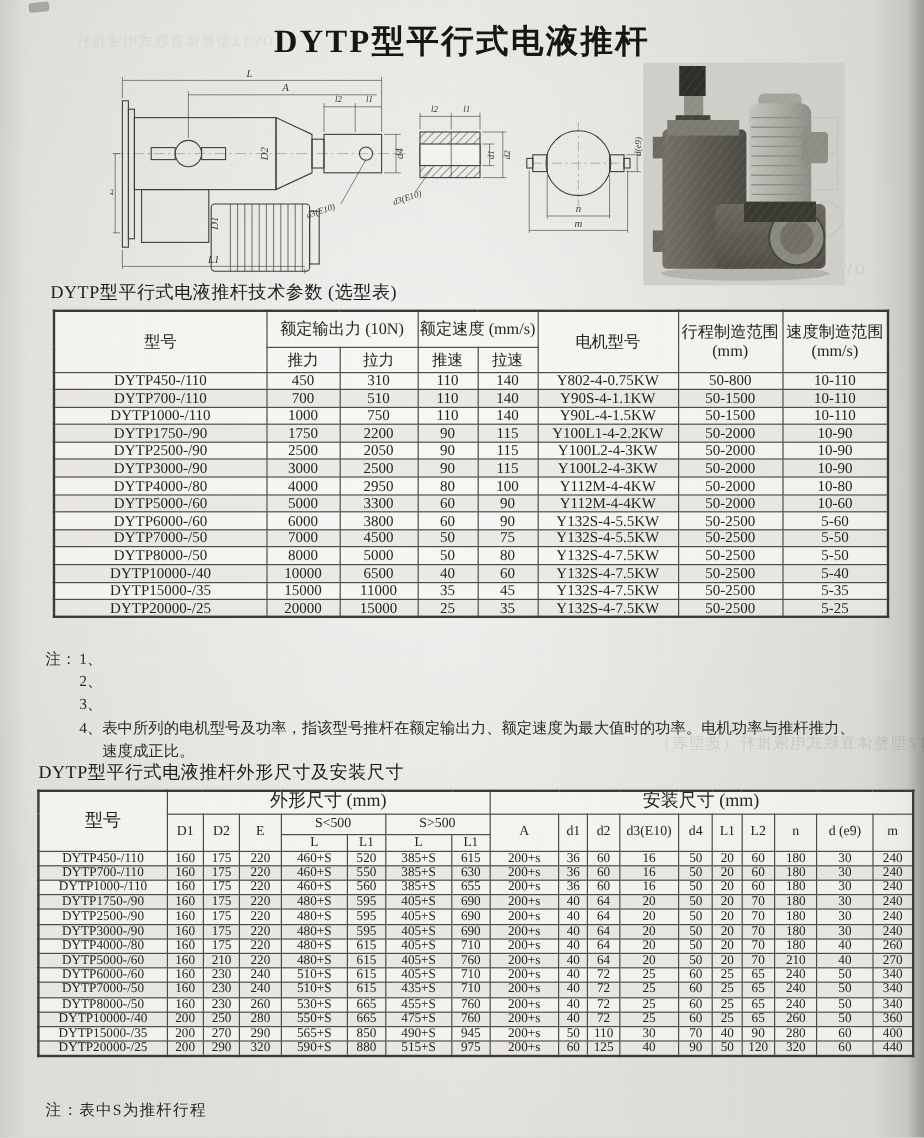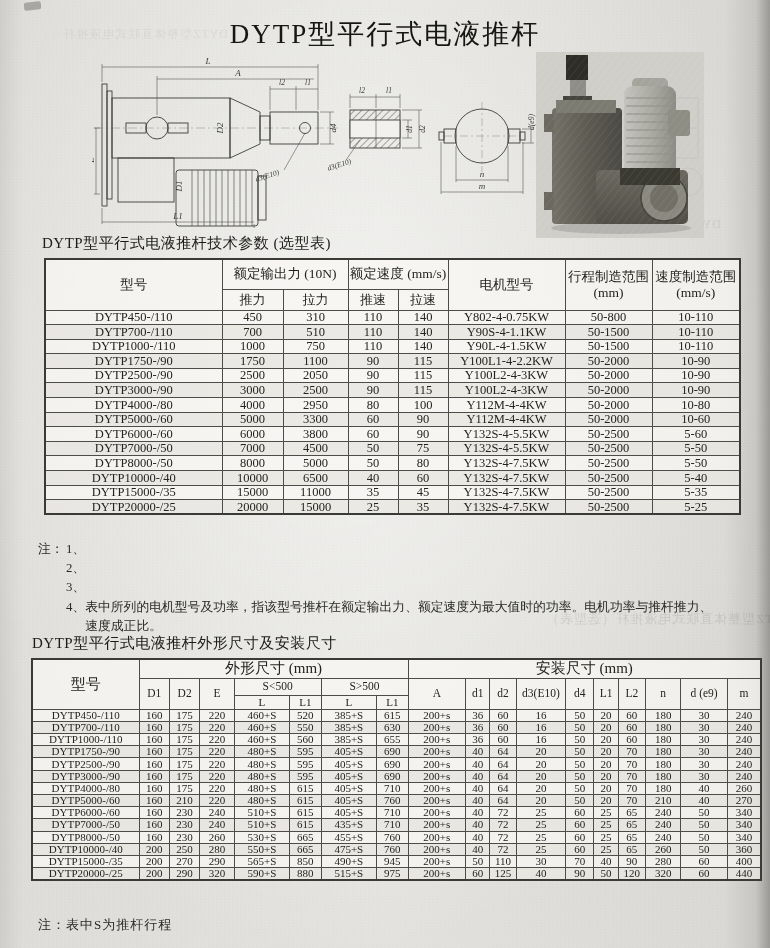--- a/index.html
+++ b/index.html
@@ -23,21 +23,21 @@
     background:linear-gradient(90deg,rgba(95,93,89,0),rgba(95,93,89,.38));}
   .corner-mark{position:absolute;left:24px;top:2px;width:17px;height:8px;background:#55544f;
     opacity:.4;transform:rotate(-6deg);border-radius:2px;}
   .ghost{position:absolute;color:#3f3f4c;white-space:nowrap;transform:scaleX(-1);
     font-size:12px;letter-spacing:1px;filter:blur(.4px);}
   .g1{left:555px;top:216px;opacity:.10}
   .g2{left:545px;top:610px;opacity:.13;font-size:13px}
   .g3{left:62px;top:26px;opacity:.07}
 
   .main-title{position:absolute;left:0;top:16px;width:100%;text-align:center;
-    font-size:27px;font-weight:normal;letter-spacing:2px;color:#161614}
+    font-size:27px;font-weight:bold;letter-spacing:2px;color:#161614}
 
   .section-title{position:absolute;font-size:15px;font-weight:normal;color:#1c1c1a;letter-spacing:.5px}
   .st1{left:42px;top:234px}
   .st2{left:32px;top:634px}
 
   table{border-collapse:collapse;table-layout:fixed;background:rgba(249,248,245,.72)}
   th,td{border:1px solid #4c4c48;text-align:center;vertical-align:middle;
     font-weight:normal;color:#24241f;padding:0;overflow:hidden;white-space:nowrap}
   table{border:2px solid #3a3a36}
   thead th{white-space:pre-line;line-height:1.18}
@@ -333,21 +333,21 @@
         <td>750</td>
         <td>110</td>
         <td>140</td>
         <td>Y90L-4-1.5KW</td>
         <td>50-1500</td>
         <td>10-110</td>
       </tr>
       <tr>
         <td>DYTP1750-/90</td>
         <td>1750</td>
-        <td>1100</td>
+        <td>2200</td>
         <td>90</td>
         <td>115</td>
         <td>Y100L1-4-2.2KW</td>
         <td>50-2000</td>
         <td>10-90</td>
       </tr>
       <tr>
         <td>DYTP2500-/90</td>
         <td>2500</td>
         <td>2050</td>

